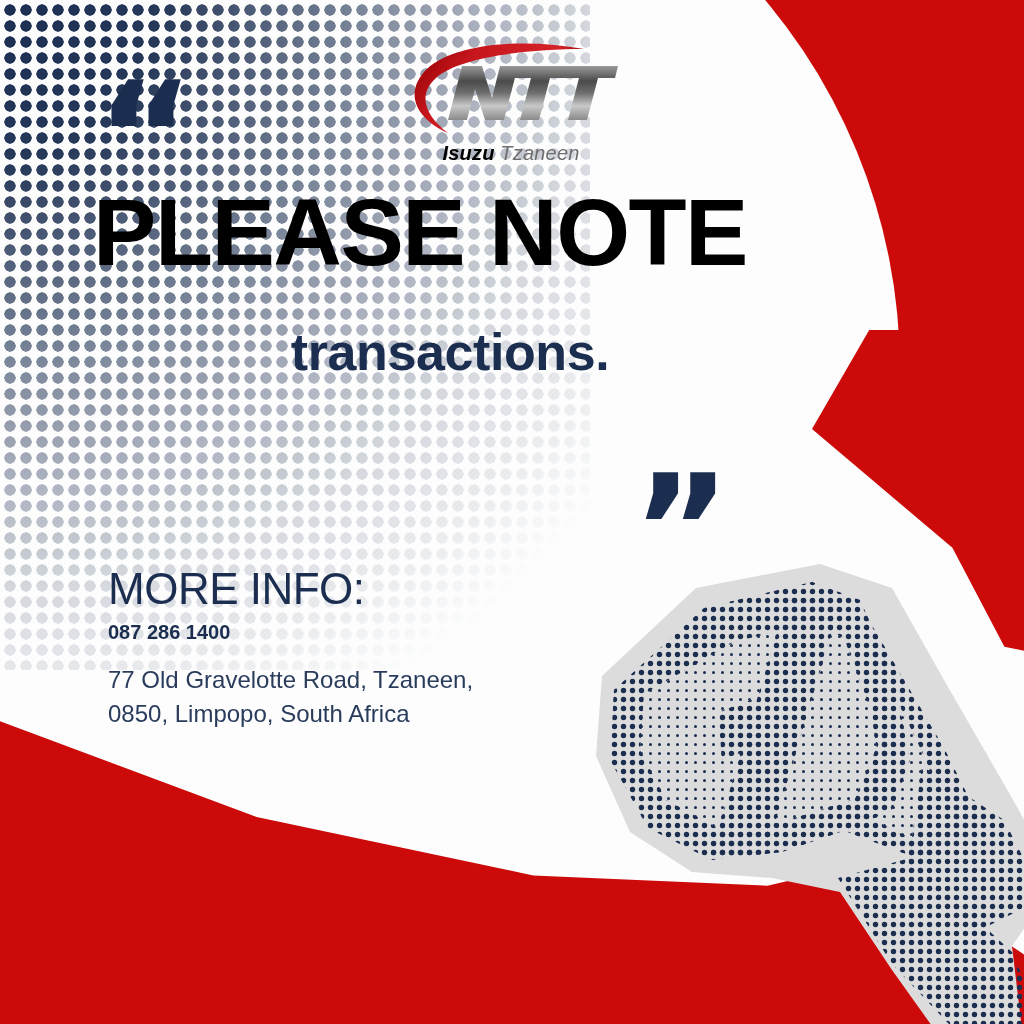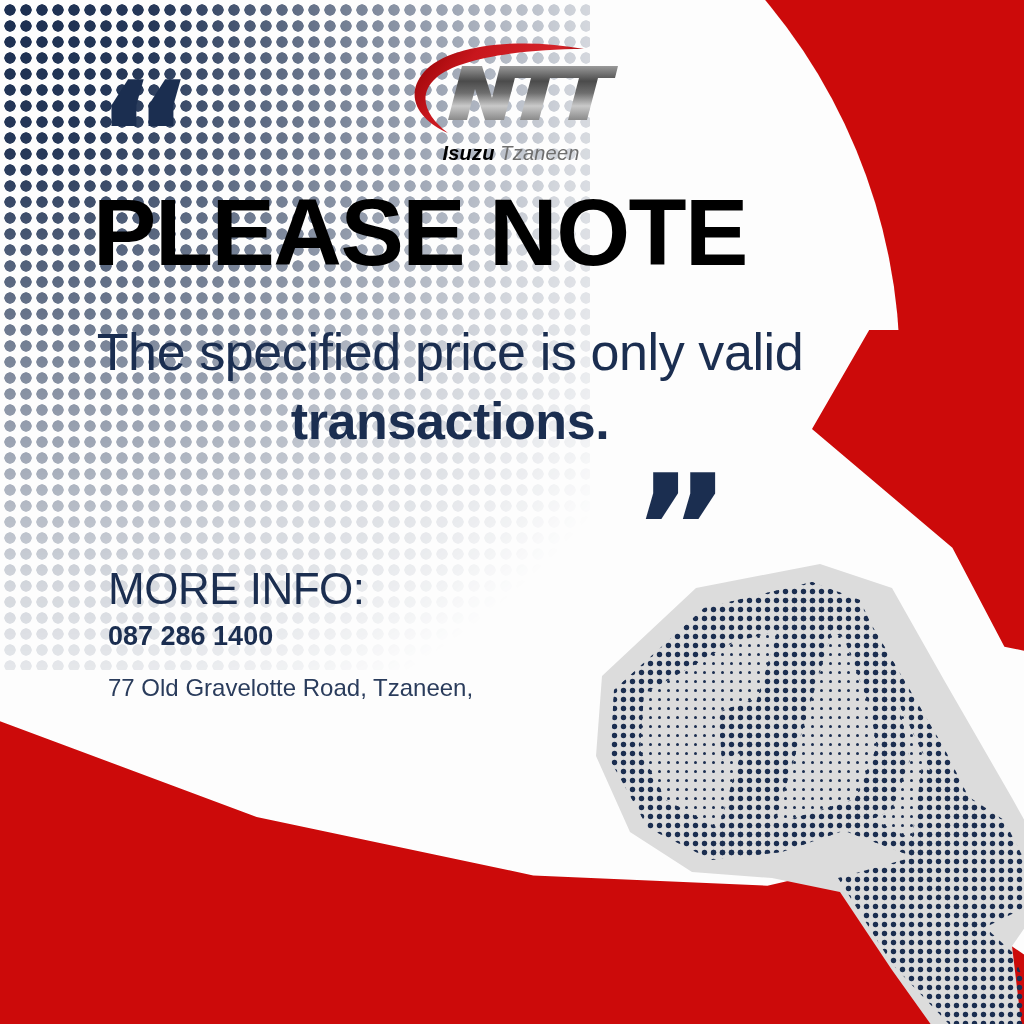--- a/index.html
+++ b/index.html
@@ -153,21 +153,21 @@
     color:#1B2E50;
   }
   .info-title{
     font-size:44px;
     font-weight:400;
     letter-spacing:-0.5px;
     line-height:1.08;
   }
   .info-phone{
     margin-top:8px;
-    font-size:27px;
+    font-size:20px;
     font-weight:700;
     letter-spacing:0px;
   }
   .info-addr{
     margin-top:19px;
     font-size:24px;
     font-weight:400;
     line-height:1.42;
     color:#2A3C5C;
   }
@@ -223,29 +223,29 @@
       <i>Tzaneen</i>
     </div>
   </div>
 
   <div class="quote-open">“</div>
   <div class="quote-close">”</div>
 
   <div class="headline">PLEASE NOTE</div>
 
   <div class="body-copy">
-    <div>The specified price is only valid</div>
     <div class="b">transactions.</div>
   </div>
 
   <div class="info">
     <div class="info-title">MORE INFO:</div>
     <div class="info-phone">087 286 1400</div>
     <div class="info-addr">
       <div>77 Old Gravelotte Road, Tzaneen,</div>
+      <div>0850, Limpopo, South Africa</div>
     </div>
   </div>
 
   <div class="megaphone">
     <svg viewBox="0 0 470 480">
       <defs>
         <pattern id="dots" width="9" height="9" patternUnits="userSpaceOnUse">
           <circle cx="4.5" cy="4.5" r="2.7" fill="#1B2E50"></circle>
         </pattern>
         <pattern id="dots-light" width="9" height="9" patternUnits="userSpaceOnUse">

